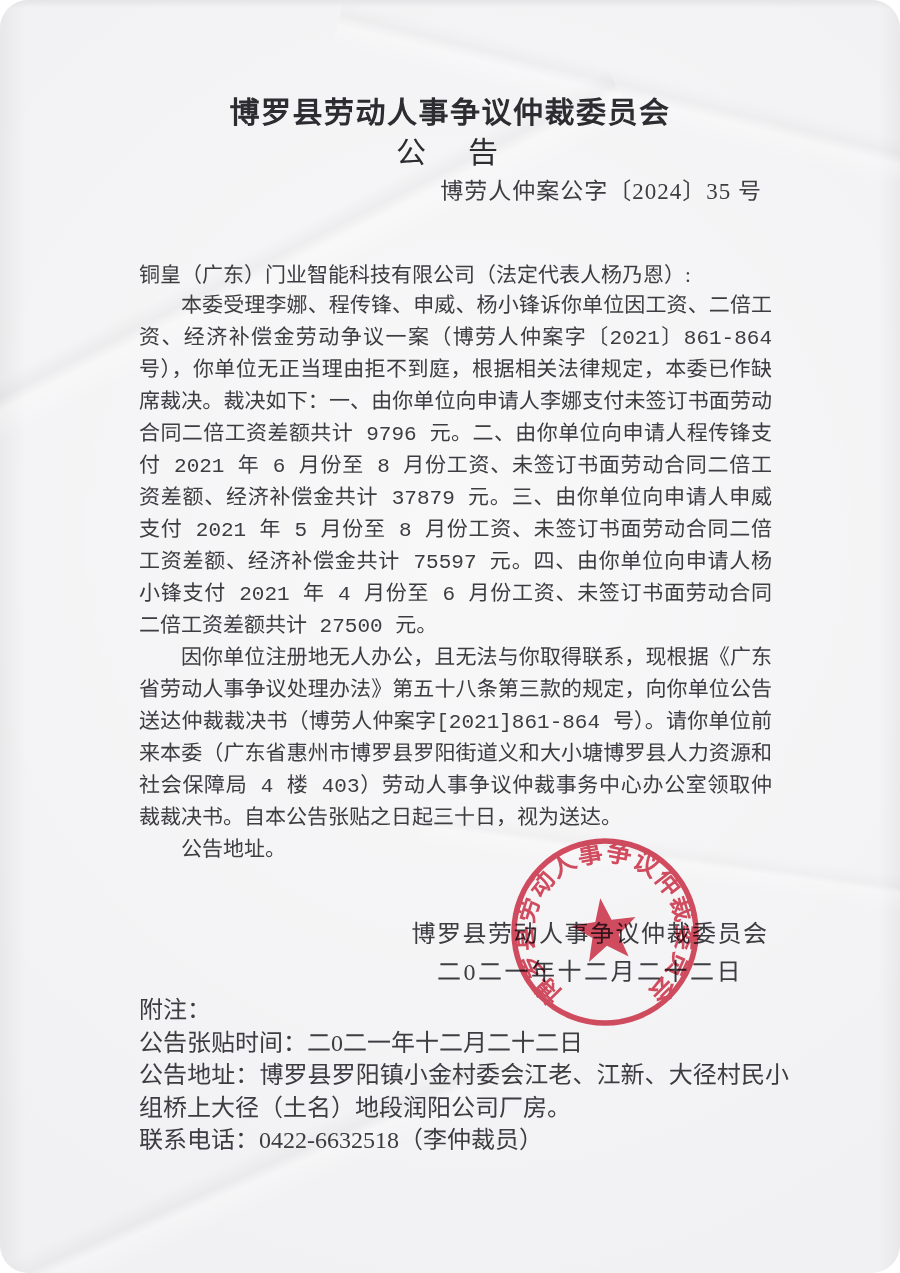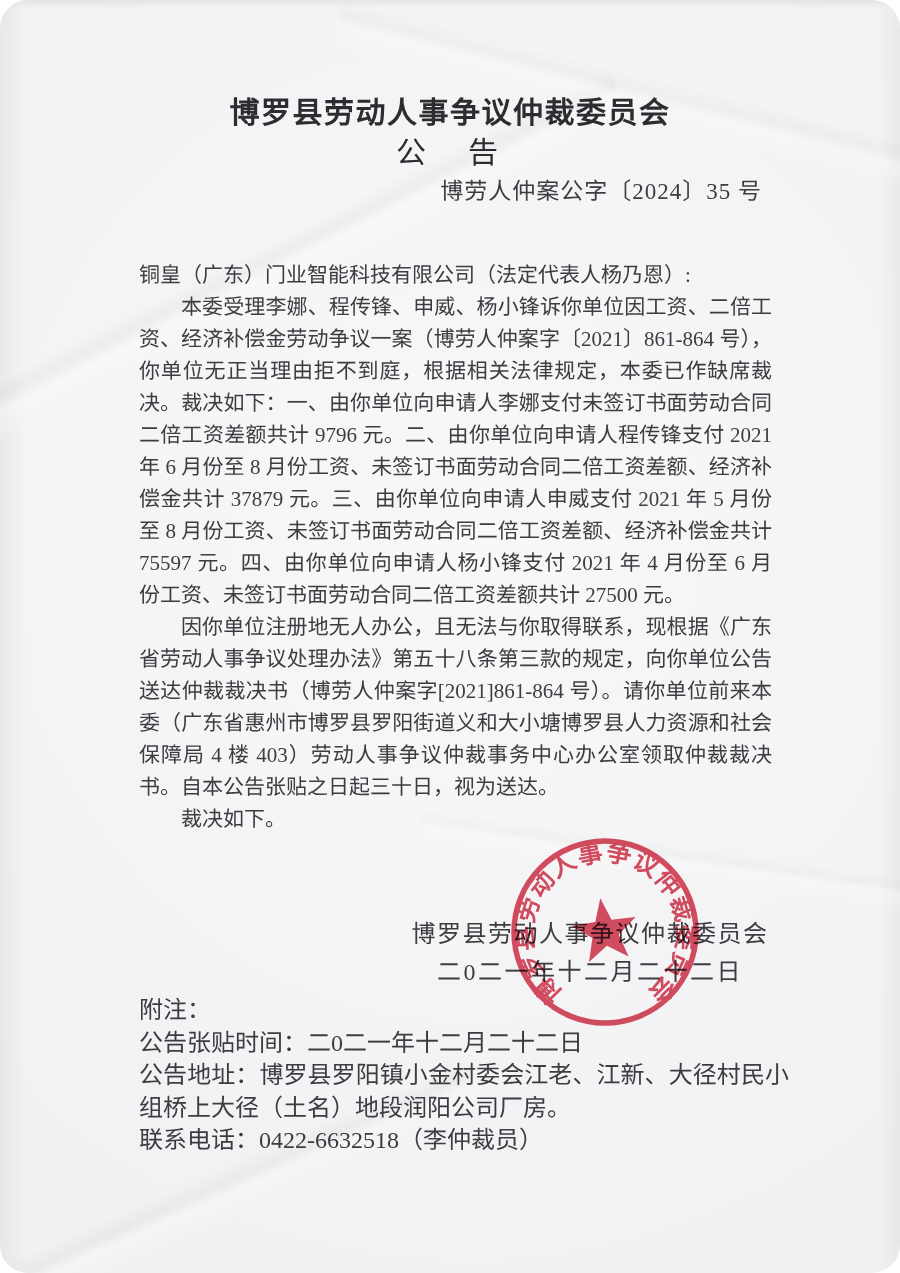--- a/index.html
+++ b/index.html
@@ -62,21 +62,21 @@
     position: absolute; top: 172px; right: 138px;
     font-size: 23px; letter-spacing: 1px;
   }
   .flow {
     position: absolute; left: 139px; top: 221px; width: 633px;
     font-size: 21px; line-height: 32px;
     text-align: justify;
     margin-top: 38px;
   }
   .flow p { margin: 0; }
-  .flow .para { text-indent: 2em; }
+  .flow .para { text-indent: 2em; font-family: Liberation Mono, monospace; }
   .signature {
     position: absolute; top: 915px; left: 403px; width: 374px;
     text-align: center;
     font-size: 24px;
   }
   .sig-org { line-height: 38px; letter-spacing: 1.5px; }
   .sig-date { line-height: 38px; letter-spacing: 2.5px; font-family: Liberation Serif, serif; }
   .notes {
     position: absolute; left: 139px; top: 986px; width: 650px;
     font-size: 24px; line-height: 32.5px;
@@ -107,21 +107,21 @@
   <h1 class="title-org">博罗县劳动人事争议仲裁委员会</h1>
 
   <div class="title-notice">公　告</div>
 
   <div class="case-no">博劳人仲案公字〔2024〕35 号</div>
 
   <div class="flow">
     <p class="addressee">铜皇（广东）门业智能科技有限公司（法定代表人杨乃恩）:</p>
     <p class="para">本委受理李娜、程传锋、申威、杨小锋诉你单位因工资、二倍工资、经济补偿金劳动争议一案（博劳人仲案字〔2021〕861-864 号），你单位无正当理由拒不到庭，根据相关法律规定，本委已作缺席裁决。裁决如下：一、由你单位向申请人李娜支付未签订书面劳动合同二倍工资差额共计 9796 元。二、由你单位向申请人程传锋支付 2021 年 6 月份至 8 月份工资、未签订书面劳动合同二倍工资差额、经济补偿金共计 37879 元。三、由你单位向申请人申威支付 2021 年 5 月份至 8 月份工资、未签订书面劳动合同二倍工资差额、经济补偿金共计 75597 元。四、由你单位向申请人杨小锋支付 2021 年 4 月份至 6 月份工资、未签订书面劳动合同二倍工资差额共计 27500 元。</p>
     <p class="para">因你单位注册地无人办公，且无法与你取得联系，现根据《广东省劳动人事争议处理办法》第五十八条第三款的规定，向你单位公告送达仲裁裁决书（博劳人仲案字[2021]861-864 号）。请你单位前来本委（广东省惠州市博罗县罗阳街道义和大小塘博罗县人力资源和社会保障局 4 楼 403）劳动人事争议仲裁事务中心办公室领取仲裁裁决书。自本公告张贴之日起三十日，视为送达。</p>
-    <p class="para">裁决如下。</p>
+    <p class="para">公告地址。</p>
   </div>
 
   <div class="signature">
     <div class="sig-org">博罗县劳动人事争议仲裁委员会</div>
     <div class="sig-date">二0二一年十二月二十二日</div>
   </div>
 
   <div class="notes">
     <div>附注：</div>
     <div>公告张贴时间：二0二一年十二月二十二日</div>

